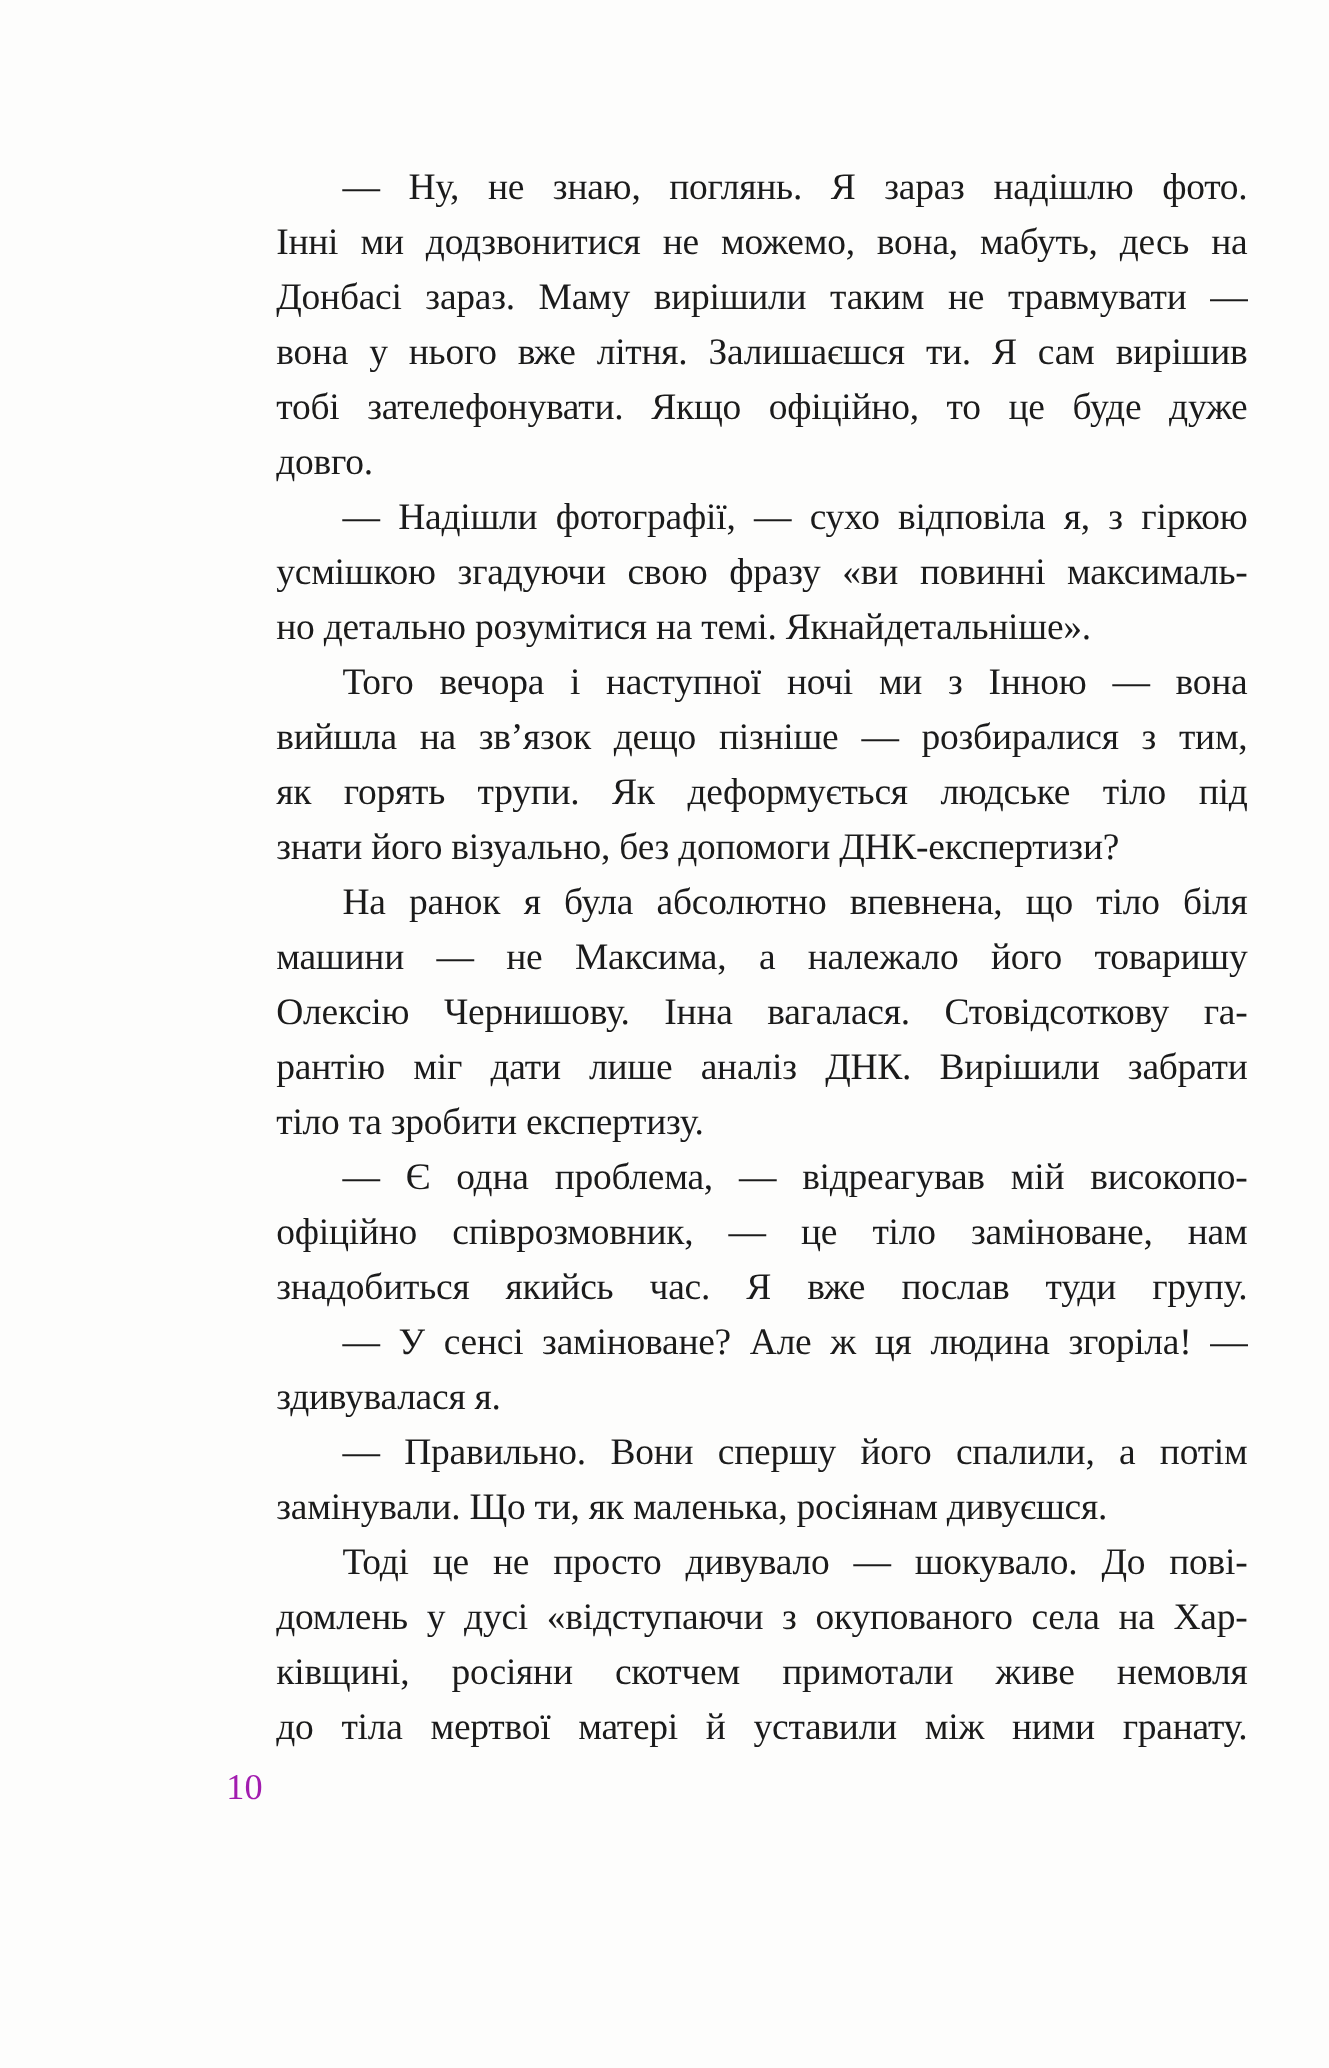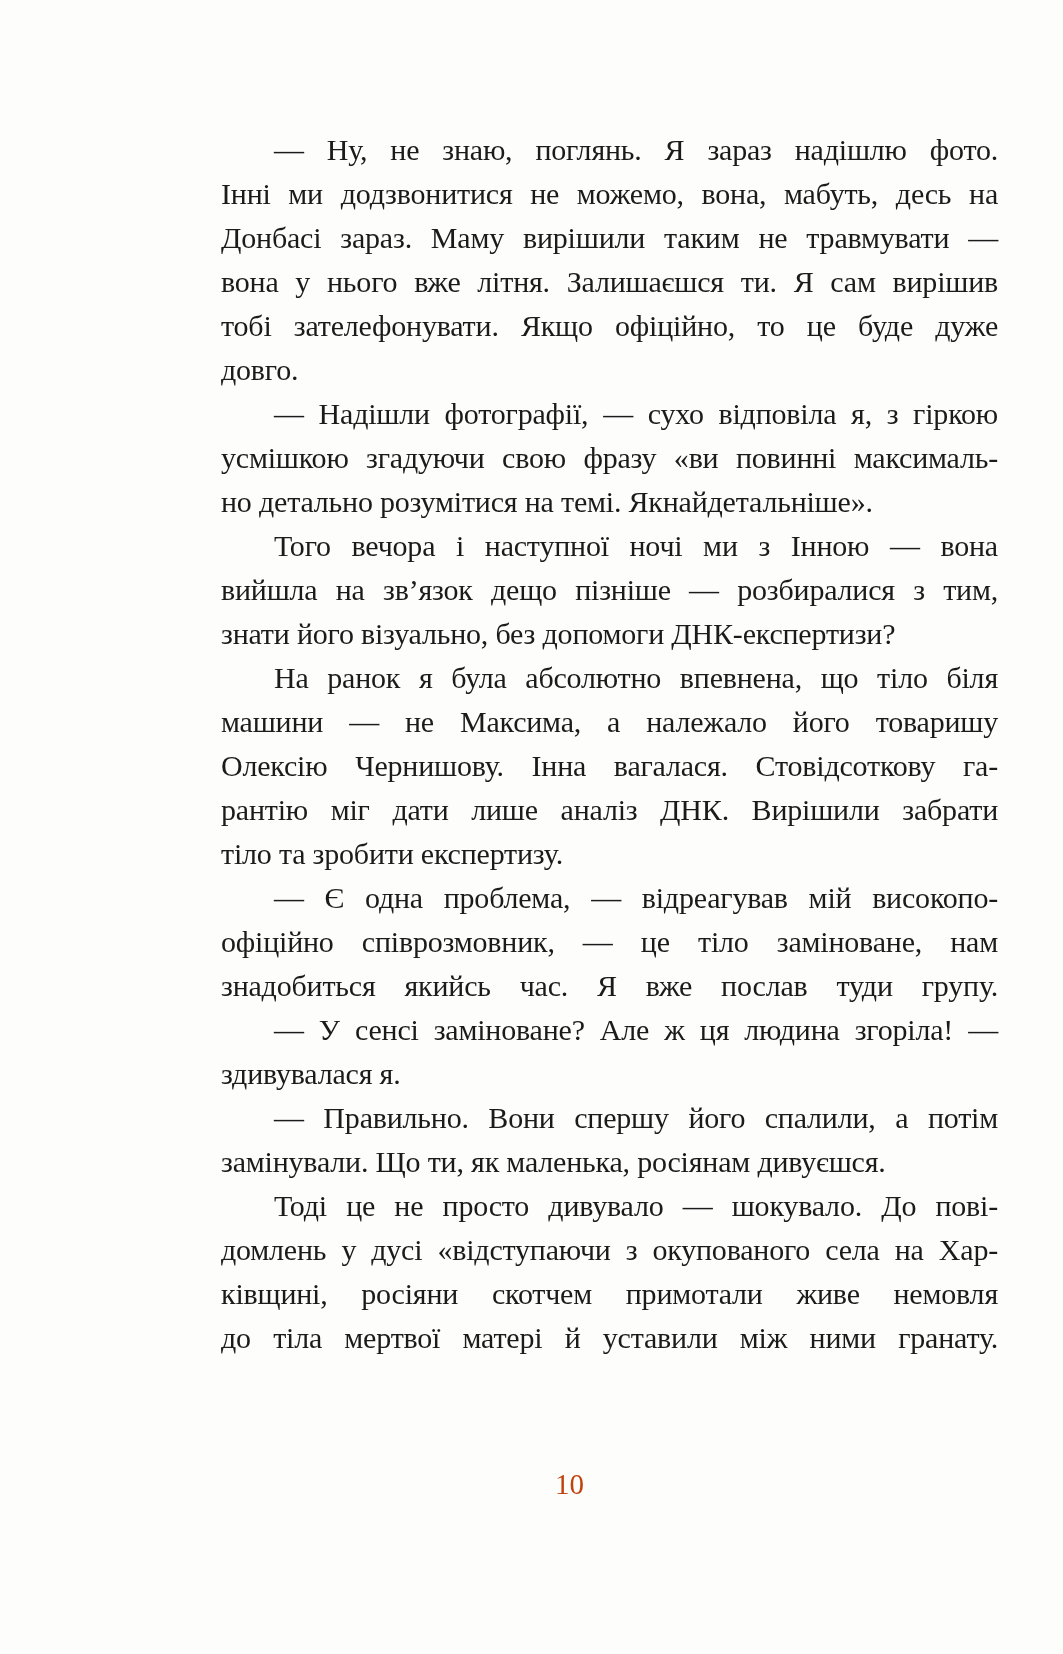--- a/index.html
+++ b/index.html
@@ -37,28 +37,28 @@
     }
     .line.first {
       text-indent: 53px;
     }
     .line.last {
       text-align: right;
       text-align-last: left;
     }
     .page-number {
       position: absolute;
-      top: 1462px;
+      top: 1408px;
       left: 181px;
       width: 777px;
       height: 44px;
       line-height: 44px;
       font-size: 29px;
-      text-align: center;
-      color: #c2410c;
+      text-align: left;
+      color: #a21caf;
     }
   </style>
 </head>
 <body>
 
 <div class="text-block">
 
   <p class="para">
     <span class="line first">— Ну, не знаю, поглянь. Я зараз надішлю фото.</span>
     <span class="line">Інні ми додзвонитися не можемо, вона, мабуть, десь на</span>
@@ -70,20 +70,21 @@
 
   <p class="para">
     <span class="line first">— Надішли фотографії, — сухо відповіла я, з гіркою</span>
     <span class="line">усмішкою згадуючи свою фразу «ви повинні максималь-</span>
     <span class="line last">но детально розумітися на темі. Якнайдетальніше».</span>
   </p>
 
   <p class="para">
     <span class="line first">Того вечора і наступної ночі ми з Інною — вона</span>
     <span class="line">вийшла на зв’язок дещо пізніше — розбиралися з тим,</span>
+    <span class="line">як горять трупи. Як деформується людське тіло під</span>
     <span class="line last">знати його візуально, без допомоги ДНК-експертизи?</span>
   </p>
 
   <p class="para">
     <span class="line first">На ранок я була абсолютно впевнена, що тіло біля</span>
     <span class="line">машини — не Максима, а належало його товаришу</span>
     <span class="line">Олексію Чернишову. Інна вагалася. Стовідсоткову га-</span>
     <span class="line">рантію міг дати лише аналіз ДНК. Вирішили забрати</span>
     <span class="line last">тіло та зробити експертизу.</span>
   </p>

